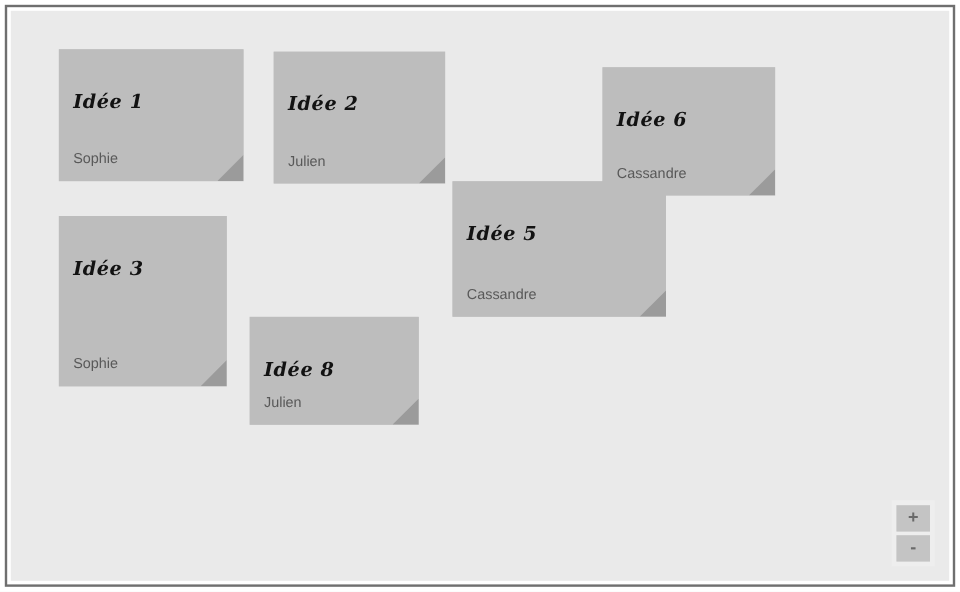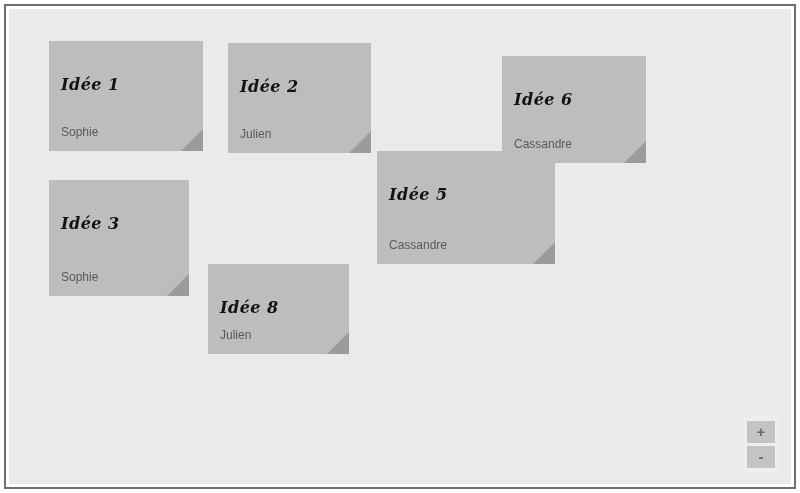--- a/index.html
+++ b/index.html
@@ -126,21 +126,21 @@
         <div class="note-fold"></div>
         <div class="note-title">Idée 1</div>
         <div class="note-author">Sophie</div>
       </div>
       <div class="note" style="left: 219px; top: 34px; width: 143px; height: 110px; z-index: 2; text-align: right;">
         <div class="note-paper" style="background: rgb(189, 189, 189);"></div>
         <div class="note-fold"></div>
         <div class="note-title">Idée 2</div>
         <div class="note-author">Julien</div>
       </div>
-      <div class="note" style="left: 40px; top: 171px; width: 140px; height: 116px; z-index: 3;">
+      <div class="note" style="left: 40px; top: 171px; width: 140px; height: 142px; z-index: 3;">
         <div class="note-paper" style="background: rgb(189, 189, 189);"></div>
         <div class="note-fold"></div>
         <div class="note-title">Idée 3</div>
         <div class="note-author">Sophie</div>
       </div>
       <div class="note" style="left: 199px; top: 255px; width: 141px; height: 90px; z-index: 4;">
         <div class="note-paper" style="background: rgb(189, 189, 189);"></div>
         <div class="note-fold"></div>
         <div class="note-title">Idée 8</div>
         <div class="note-author">Julien</div>

